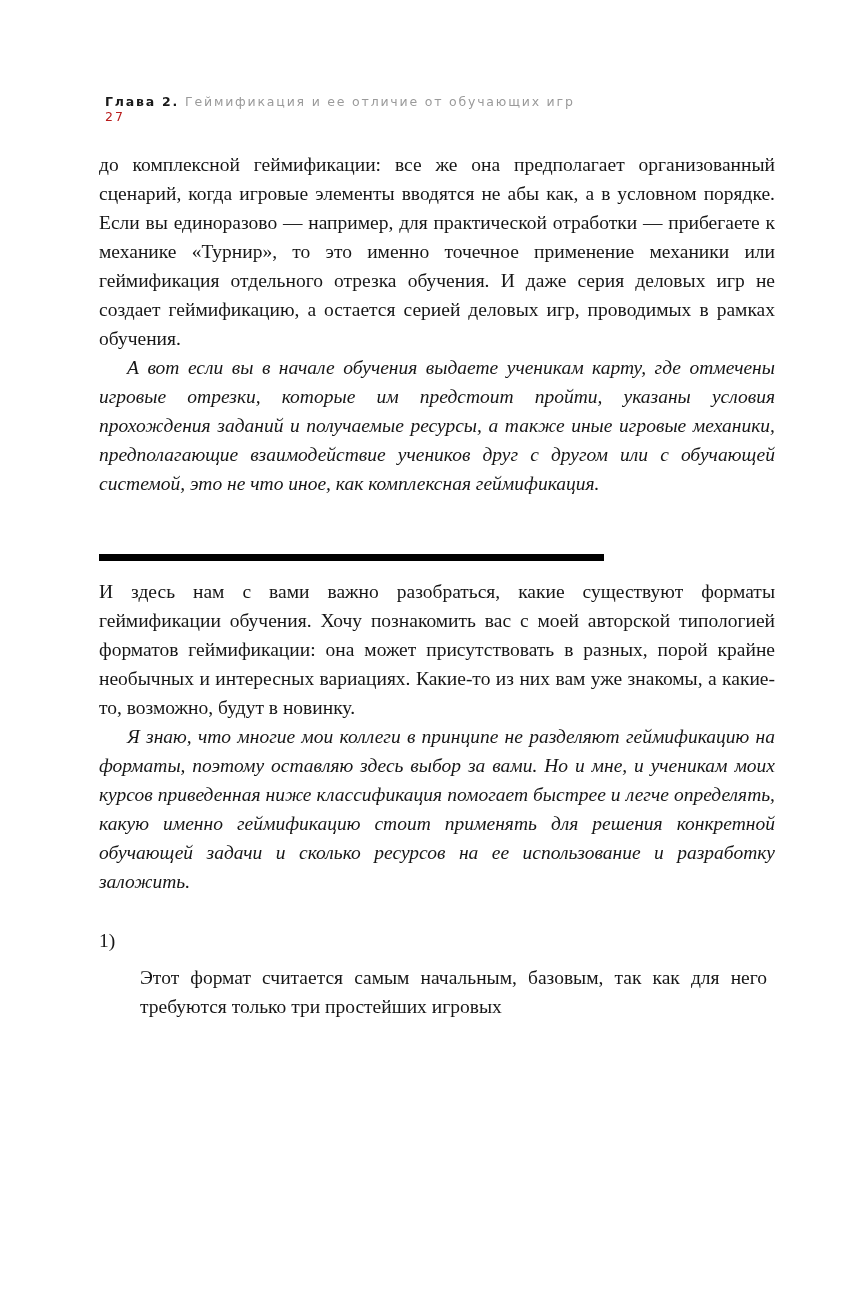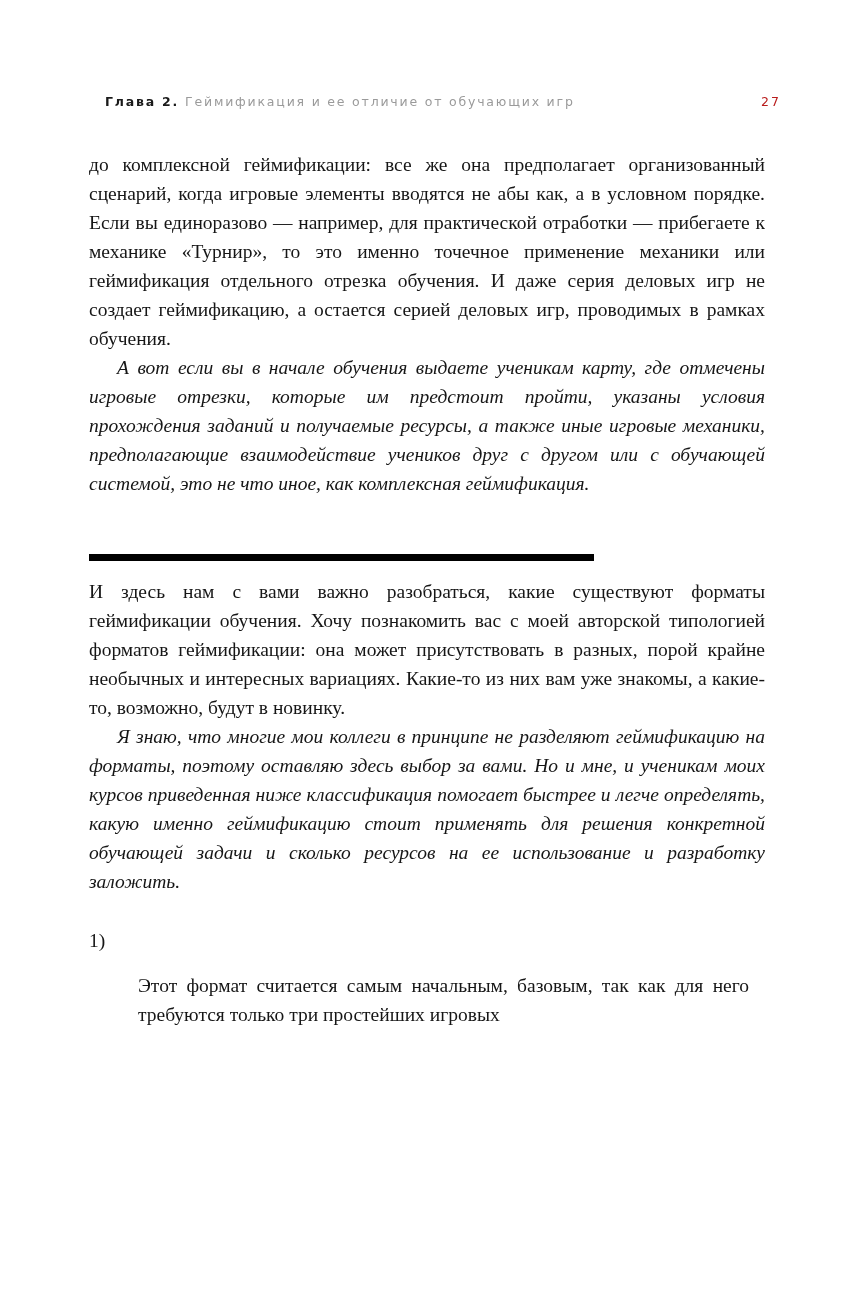--- a/index.html
+++ b/index.html
@@ -17,28 +17,29 @@
     position: absolute;
     top: 94px;
     left: 105px;
     width: 676px;
     display: flex;
     justify-content: space-between;
     align-items: baseline;
     font-family: "DejaVu Sans", "Liberation Sans", sans-serif;
     font-size: 12.5px;
     letter-spacing: 1.8px;
+    flex-direction: column;
   }
   .chapter-label { font-weight: bold; color: #1a1a1a; margin-right: 6px; }
   .chapter-title { color: #9a9a9a; }
   .page-number { color: #b91c1c; font-weight: normal; letter-spacing: 2px; }
 
   .content {
     position: absolute;
-    left: 89px;
+    left: 99px;
     top: 150px;
     width: 676px;
   }
   .body-text {
     font-size: 19.5px;
     line-height: 29px;
     text-align: justify;
     margin: 0;
     color: #161616;
   }
@@ -68,21 +69,21 @@
     display: flex;
     font-size: 19.5px;
     line-height: 29px;
     color: #161616;
   }
   .list-marker {
     width: 33px;
     flex: 0 0 33px;
   }
   .list-body {
-    margin: 16px;
+    margin: 8px;
     padding-left: 33px;
     font-size: 19.5px;
     line-height: 29px;
     text-align: justify;
     color: #161616;
   }
 </style>
 </head>
 <body>
 

